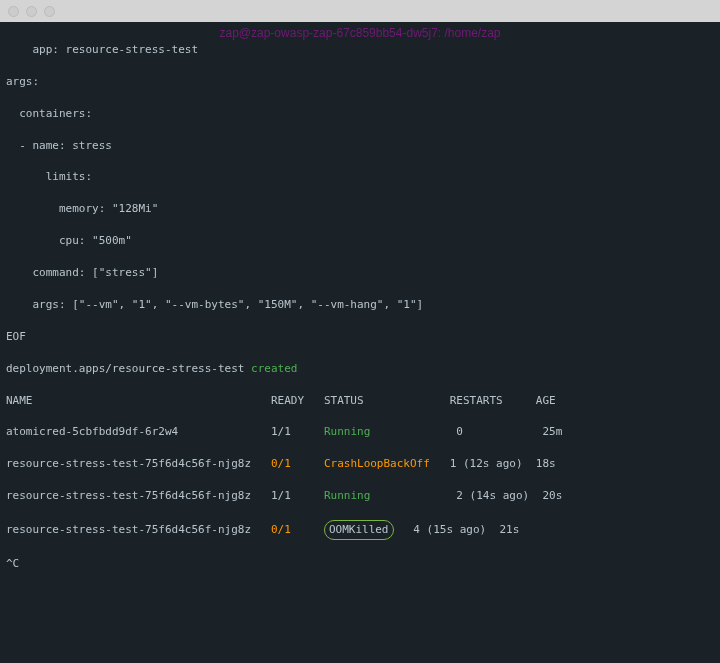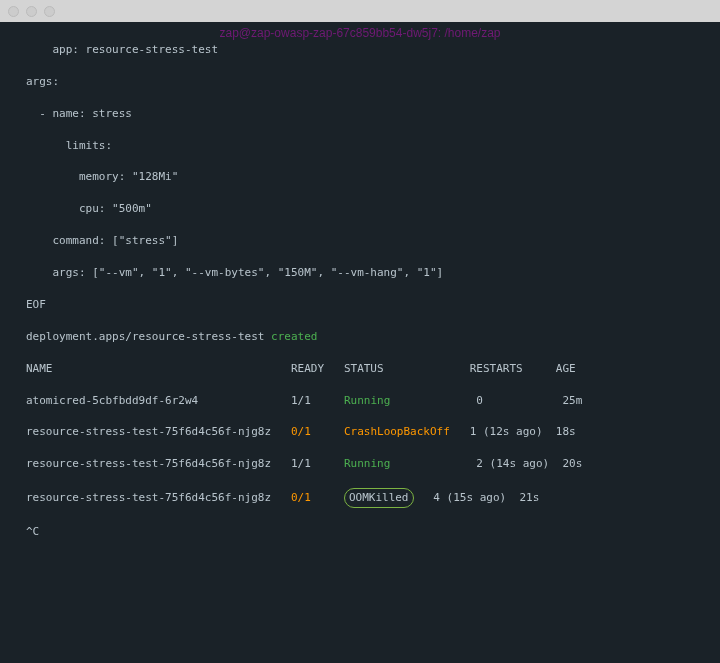--- a/index.html
+++ b/index.html
@@ -50,37 +50,38 @@
     }
     .green { color: #4caf50; }
     .cyan { color: #4dd0e1; }
     .yellow-orange { color: #ff9800; }
     .highlight-box {
       border: 1.5px solid #7cb342;
       border-radius: 10px;
       padding: 1px 4px;
       display: inline-block;
     }
-    .term-line { min-height: 15px; margin-left: 20px; }
+    .term-line { min-height: 15px; }
   </style>
 </head>
 <body>
 
 <div class="titlebar">
   <div class="window-buttons">
     <div class="window-btn"></div>
     <div class="window-btn"></div>
     <div class="window-btn"></div>
   </div>
   <div class="titlebar-text">zap@zap-owasp-zap-67c859bb54-dw5j7: /home/zap</div>
 </div>
 
 <div class="terminal">
 <div class="term-line">    app: resource-stress-test</div>
 <div class="term-line">args:</div>
+<div class="term-line">  containers:</div>
 <div class="term-line">  - name: stress</div>
 <div class="term-line">      limits:</div>
 <div class="term-line">        memory: "128Mi"</div>
 <div class="term-line">        cpu: "500m"</div>
 <div class="term-line">    command: ["stress"]</div>
 <div class="term-line">    args: ["--vm", "1", "--vm-bytes", "150M", "--vm-hang", "1"]</div>
 <div class="term-line">EOF</div>
 <div class="term-line"><span>deployment.apps/resource-stress-test </span><span class="green">created</span></div>
 <div class="term-line">NAME                                    READY   STATUS             RESTARTS     AGE</div>
 <div class="term-line"><span>atomicred-5cbfbdd9df-6r2w4              </span><span>1/1     </span><span class="green">Running</span><span>             0            25m</span></div>

